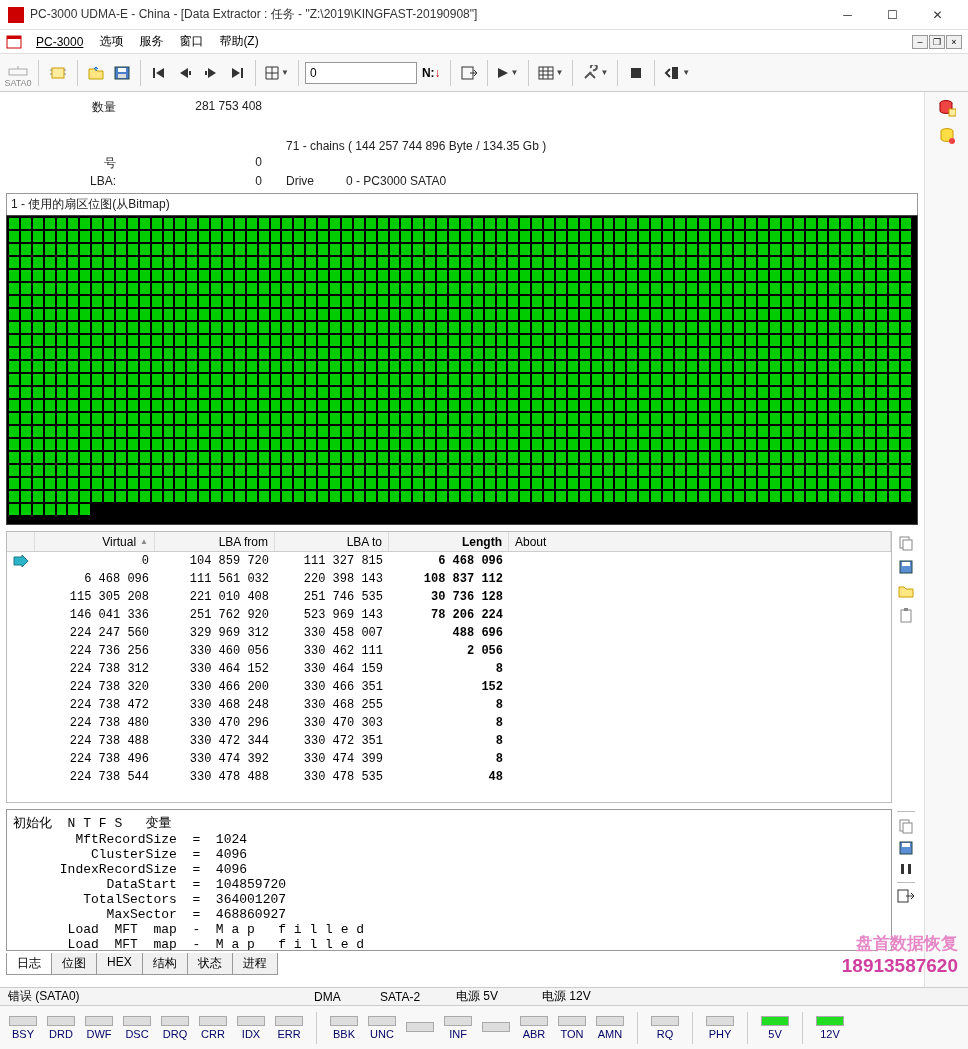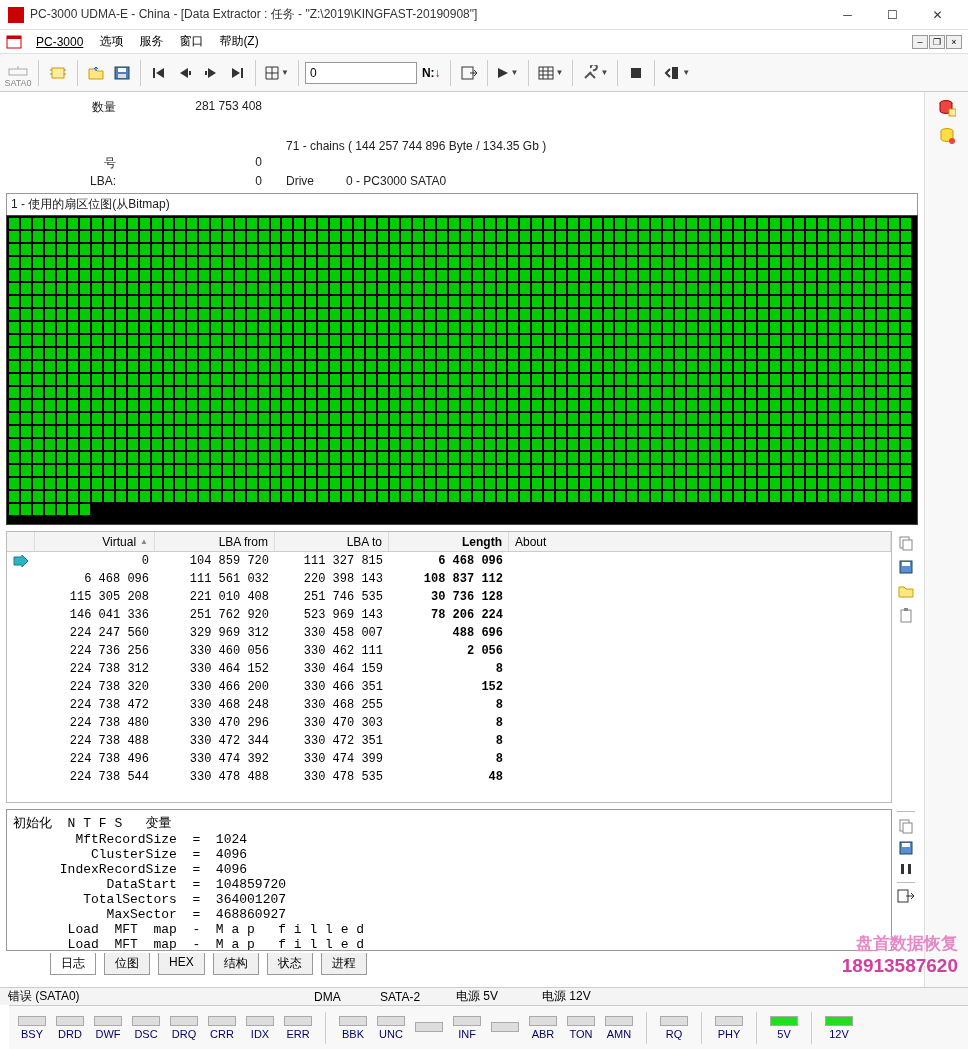--- a/index.html
+++ b/index.html
@@ -58,30 +58,30 @@
 .c-from { width: 120px; flex: 0 0 120px; }
 .c-to   { width: 114px; flex: 0 0 114px; }
 .c-len  { width: 120px; flex: 0 0 120px; font-weight: bold; }
 .c-about{ flex: 1; text-align: left !important; }
 
 .logpanel { margin-top: 6px; display: flex; }
 .log-main { flex: 1; }
 .log-side { width: 26px; display: flex; flex-direction: column; gap: 6px; padding: 2px 1px 0 3px; align-items: center; }
 .log-side .sep-h { width: 18px; height: 1px; background: #bbb; }
 .log-text { border: 1px solid #999; height: 142px; padding: 4px 6px; font-family: "Courier New", monospace; font-size: 13px; white-space: pre; overflow: auto; background: #fff; position: relative; }
-.tabs { display: flex; gap: 9px; margin-top: 2px; margin-left: 44px; }
+.tabs { display: flex; gap: 0; margin-top: 2px; }
 .tab { border: 1px solid #999; border-top: none; padding: 2px 10px; background: #f0f0f0; font-size: 12px; cursor: pointer; margin-right: -1px; }
 .tab.active { background: #fff; }
 
 .watermark { position: absolute; right: 10px; bottom: 72px; color: #f0a; text-shadow: 1px 1px 0 #fff; font-size: 16px; font-weight: bold; text-align: right; pointer-events: none; }
 .watermark .wl1 { color: #e58ac7; font-size: 17px; }
 .watermark .wl2 { color: #d040a0; font-size: 19px; }
 
 .statusrow { height: 18px; border-top: 1px solid #ccc; display: flex; align-items: center; gap: 16px; padding: 0 8px; font-size: 12px; background: #f4f4f4; }
-.ledrow { height: 44px; border-top: 1px solid #ccc; display: flex; align-items: center; padding: 2px 6px; gap: 4px; background: #f8f8f8; margin-left: 9px; }
+.ledrow { height: 44px; border-top: 1px solid #ccc; display: flex; align-items: center; padding: 2px 6px; gap: 4px; background: #f8f8f8; }
 .led { width: 34px; display: flex; flex-direction: column; align-items: center; gap: 2px; }
 .led .box { width: 28px; height: 10px; background: #ddd; border: 1px solid #aaa; }
 .led .box.green { background: #2d2; }
 .led .lbl { font-size: 11px; color: #006; }
 .ledsep { width: 1px; height: 32px; background: #ccc; margin: 0 6px; }
 
 svg { display: block; }
 </style>
 </head>
 <body>

